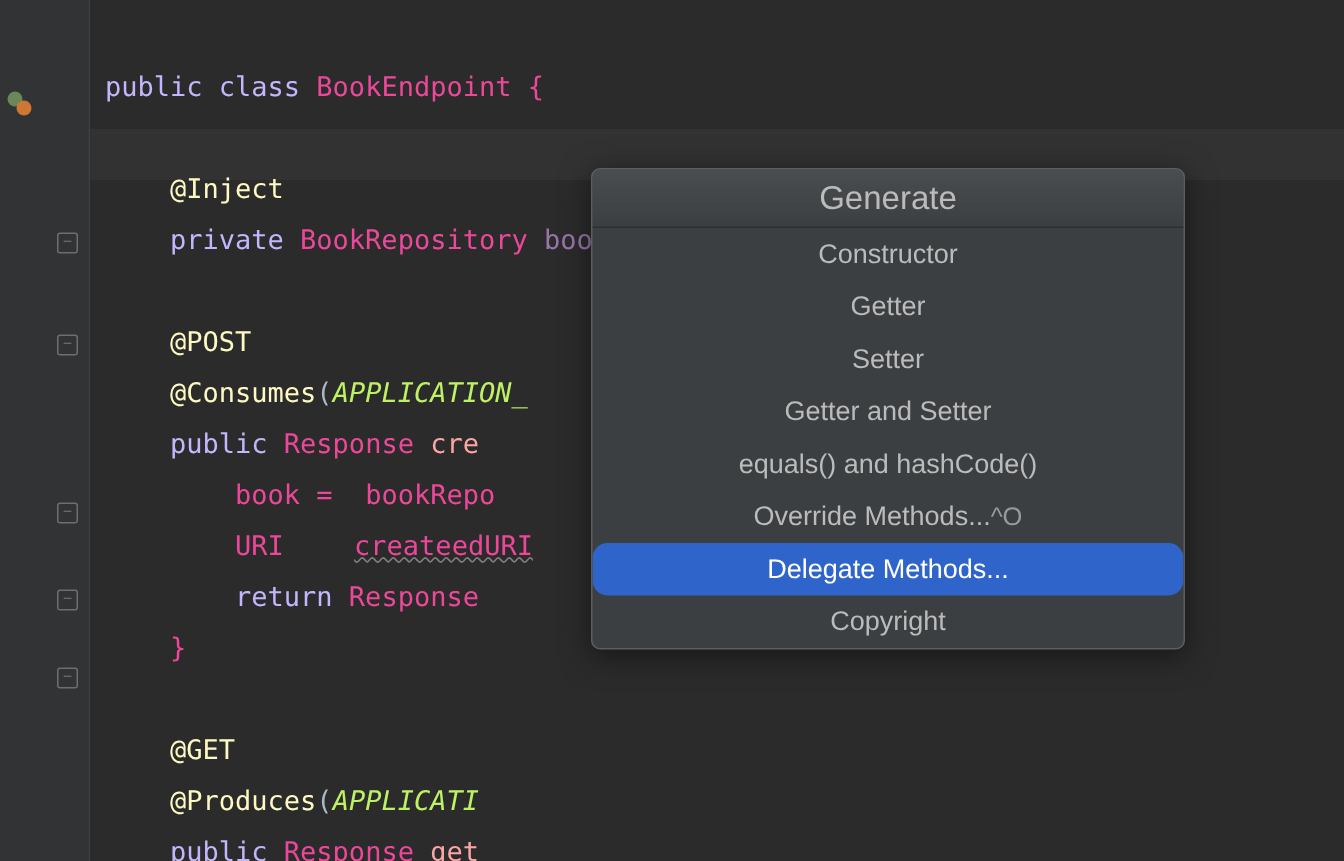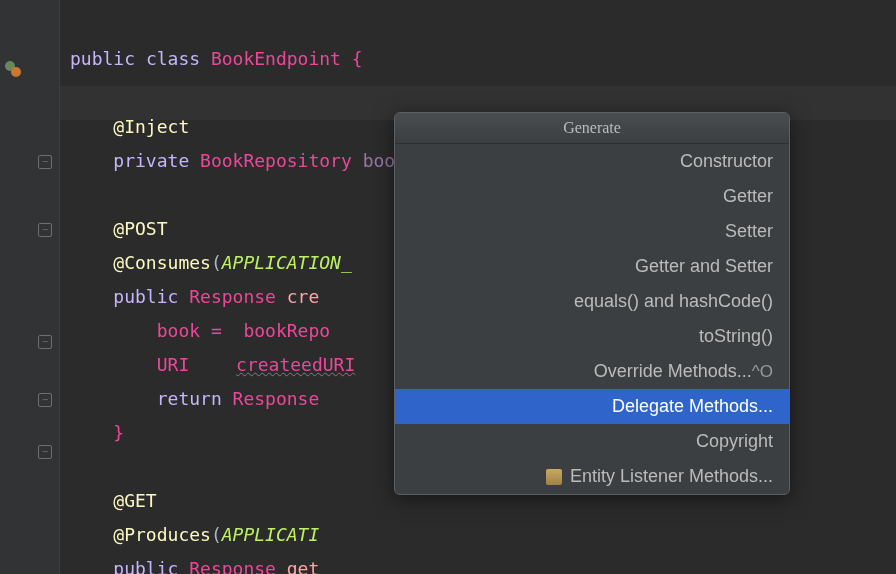--- a/index.html
+++ b/index.html
@@ -87,34 +87,34 @@
       font-family: -apple-system, 'Helvetica Neue', Arial, sans-serif;
       font-size: 18px;
       overflow: hidden;
     }
     .popup-title {
       text-align: center;
       padding: 6px 0;
       color: #bbbbbb;
       background: linear-gradient(#4a4d4f, #3c3f41);
       border-bottom: 1px solid #2d2f30;
-      font-size: 16px;
-      font-family: Liberation Serif, serif;
+      font-size: 22px;
     }
     .popup-item {
       padding: 7px 16px;
       color: #bbbbbb;
       cursor: pointer;
       display: flex;
       align-items: center;
-      justify-content: flex-end;
+      justify-content: center;
     }
     .popup-item.selected {
       background: #2f65ca;
       color: #ffffff;
+      border-radius: 10px;
     }
     .popup-item .shortcut {
       color: #999999;
       font-size: 17px;
     }
     .popup-item-with-icon {
       display: flex;
       align-items: center;
       gap: 8px;
     }
@@ -200,39 +200,28 @@
           <span>Getter and Setter</span>
         </span>
       </div>
       <div class="popup-item">
         <span class="popup-item-with-icon">
           <span>equals() and hashCode()</span>
         </span>
       </div>
       <div class="popup-item">
         <span class="popup-item-with-icon">
-          <span>toString()</span>
-        </span>
-      </div>
-      <div class="popup-item">
-        <span class="popup-item-with-icon">
           <span>Override Methods...</span>
         </span>
         <span class="shortcut">^O</span>
       </div>
       <div class="popup-item selected">
         <span class="popup-item-with-icon">
           <span>Delegate Methods...</span>
         </span>
       </div>
       <div class="popup-item">
         <span class="popup-item-with-icon">
           <span>Copyright</span>
         </span>
       </div>
-      <div class="popup-item">
-        <span class="popup-item-with-icon">
-          <span class="entity-icon"></span>
-          <span>Entity Listener Methods...</span>
-        </span>
-      </div>
     </div>
 </div>
 
 </body></html>

